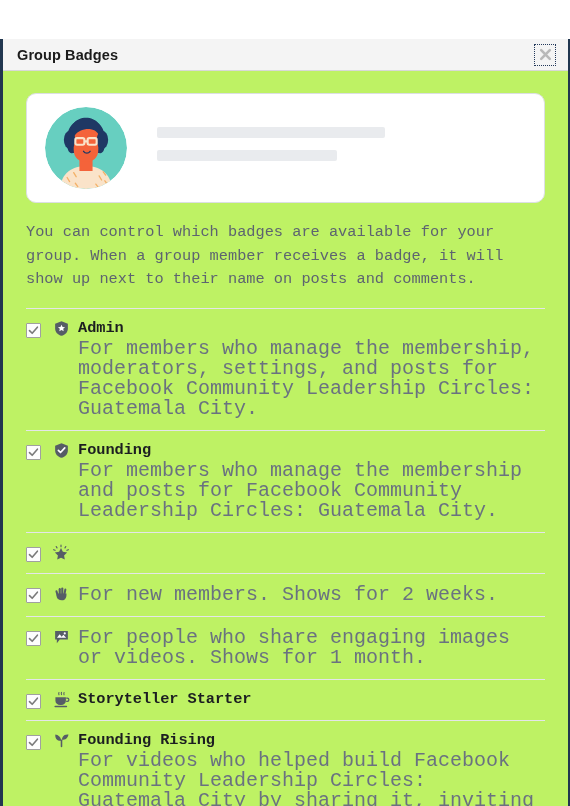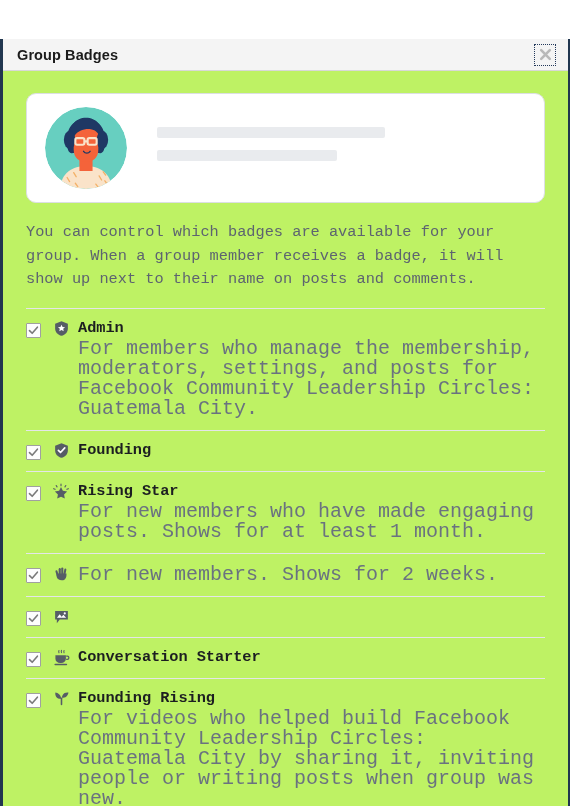--- a/index.html
+++ b/index.html
@@ -257,20 +257,21 @@
           </svg>
         </div>
         <div class="badge-icon">
           <svg width="17" height="17" viewBox="0 0 24 24" aria-hidden="true">
             <path d="M12 1.8 L21 5.2 V12 C21 17.2 17.2 21 12 22.4 C6.8 21 3 17.2 3 12 V5.2 Z" fill="#565d66"></path>
             <path d="M7.6 11.8 L10.6 14.8 L16.6 8.4" stroke="#ffffff" stroke-width="2.4" fill="none" stroke-linecap="round" stroke-linejoin="round"></path>
           </svg>
         </div>
         <div class="badge-text">
           <div class="badge-title">Founding</div>
+          <div class="badge-desc">For members who manage the membership and posts for Facebook Community Leadership Circles: Guatemala City.</div>
         </div>
       </div>
 
       <div class="badge-row">
         <div class="badge-checkbox">
           <svg width="11" height="11" viewBox="0 0 11 11" aria-hidden="true">
             <path d="M1.5 5.6 L4.2 8.3 L9.4 2.2" stroke="#7a7a7a" stroke-width="1.6" fill="none" stroke-linecap="round" stroke-linejoin="round"></path>
           </svg>
         </div>
         <div class="badge-icon">
@@ -278,24 +279,20 @@
             <path d="M12 5.2 L14.5 10.4 L20.2 11.2 L16.1 15.2 L17.1 20.8 L12 18.2 L6.9 20.8 L7.9 15.2 L3.8 11.2 L9.5 10.4 Z" fill="#565d66"></path>
             <g stroke="#565d66" stroke-width="1.5" stroke-linecap="round">
               <line x1="12" y1="1.4" x2="12" y2="3.6"></line>
               <line x1="5.6" y1="3.3" x2="6.7" y2="5.2"></line>
               <line x1="18.4" y1="3.3" x2="17.3" y2="5.2"></line>
               <line x1="2.2" y1="7.6" x2="4.1" y2="8.4"></line>
               <line x1="21.8" y1="7.6" x2="19.9" y2="8.4"></line>
             </g>
           </svg>
         </div>
-        <div class="badge-text">
-          <div class="badge-title">Rising Star</div>
-          <div class="badge-desc">For new members who have made engaging posts. Shows for at least 1 month.</div>
-        </div>
       </div>
 
       <div class="badge-row">
         <div class="badge-checkbox">
           <svg width="11" height="11" viewBox="0 0 11 11" aria-hidden="true">
             <path d="M1.5 5.6 L4.2 8.3 L9.4 2.2" stroke="#7a7a7a" stroke-width="1.6" fill="none" stroke-linecap="round" stroke-linejoin="round"></path>
           </svg>
         </div>
         <div class="badge-icon">
           <svg width="17" height="17" viewBox="0 0 24 24" aria-hidden="true">
@@ -320,20 +317,21 @@
           </svg>
         </div>
         <div class="badge-icon">
           <svg width="17" height="17" viewBox="0 0 24 24" aria-hidden="true">
             <path d="M3 4.2 H21 V16.2 H9.6 L5.4 21.4 V16.2 H3 Z" fill="#565d66"></path>
             <path d="M5.6 13.6 L9.4 8.8 L12.2 12.2 L14.6 9.4 L18.6 13.6 Z" fill="#ffffff"></path>
             <circle cx="16.6" cy="7.6" r="1.5" fill="#ffffff"></circle>
           </svg>
         </div>
         <div class="badge-text">
+          <div class="badge-desc">For people who share engaging images or videos. Shows for 1 month.</div>
         </div>
       </div>
 
       <div class="badge-row">
         <div class="badge-checkbox">
           <svg width="11" height="11" viewBox="0 0 11 11" aria-hidden="true">
             <path d="M1.5 5.6 L4.2 8.3 L9.4 2.2" stroke="#7a7a7a" stroke-width="1.6" fill="none" stroke-linecap="round" stroke-linejoin="round"></path>
           </svg>
         </div>
         <div class="badge-icon">
@@ -342,21 +340,21 @@
               <path d="M8.4 1.4 C7.6 2.6 8.4 3.6 8.4 4.6"></path>
               <path d="M12 1.2 C11.2 2.4 12 3.4 12 4.4"></path>
               <path d="M15.6 1.4 C14.8 2.6 15.6 3.6 15.6 4.6"></path>
             </g>
             <path d="M3.4 8.2 H18.2 V13.0 C18.2 16.6 15.2 19.0 11.6 19.0 H10.0 C6.4 19.0 3.4 16.6 3.4 13.0 Z" fill="#565d66"></path>
             <path d="M18.6 9.4 H20.2 C21.6 9.4 22.4 10.4 22.4 11.6 C22.4 12.9 21.6 13.9 20.2 13.9 H18.6" fill="none" stroke="#565d66" stroke-width="1.8"></path>
             <rect x="2.0" y="20.2" width="18" height="2.1" rx="1.05" fill="#565d66"></rect>
           </svg>
         </div>
         <div class="badge-text">
-          <div class="badge-title">Conversation Starter</div>
+          <div class="badge-title">Storyteller Starter</div>
         </div>
       </div>
 
       <div class="badge-row">
         <div class="badge-checkbox">
           <svg width="11" height="11" viewBox="0 0 11 11" aria-hidden="true">
             <path d="M1.5 5.6 L4.2 8.3 L9.4 2.2" stroke="#7a7a7a" stroke-width="1.6" fill="none" stroke-linecap="round" stroke-linejoin="round"></path>
           </svg>
         </div>
         <div class="badge-icon">

